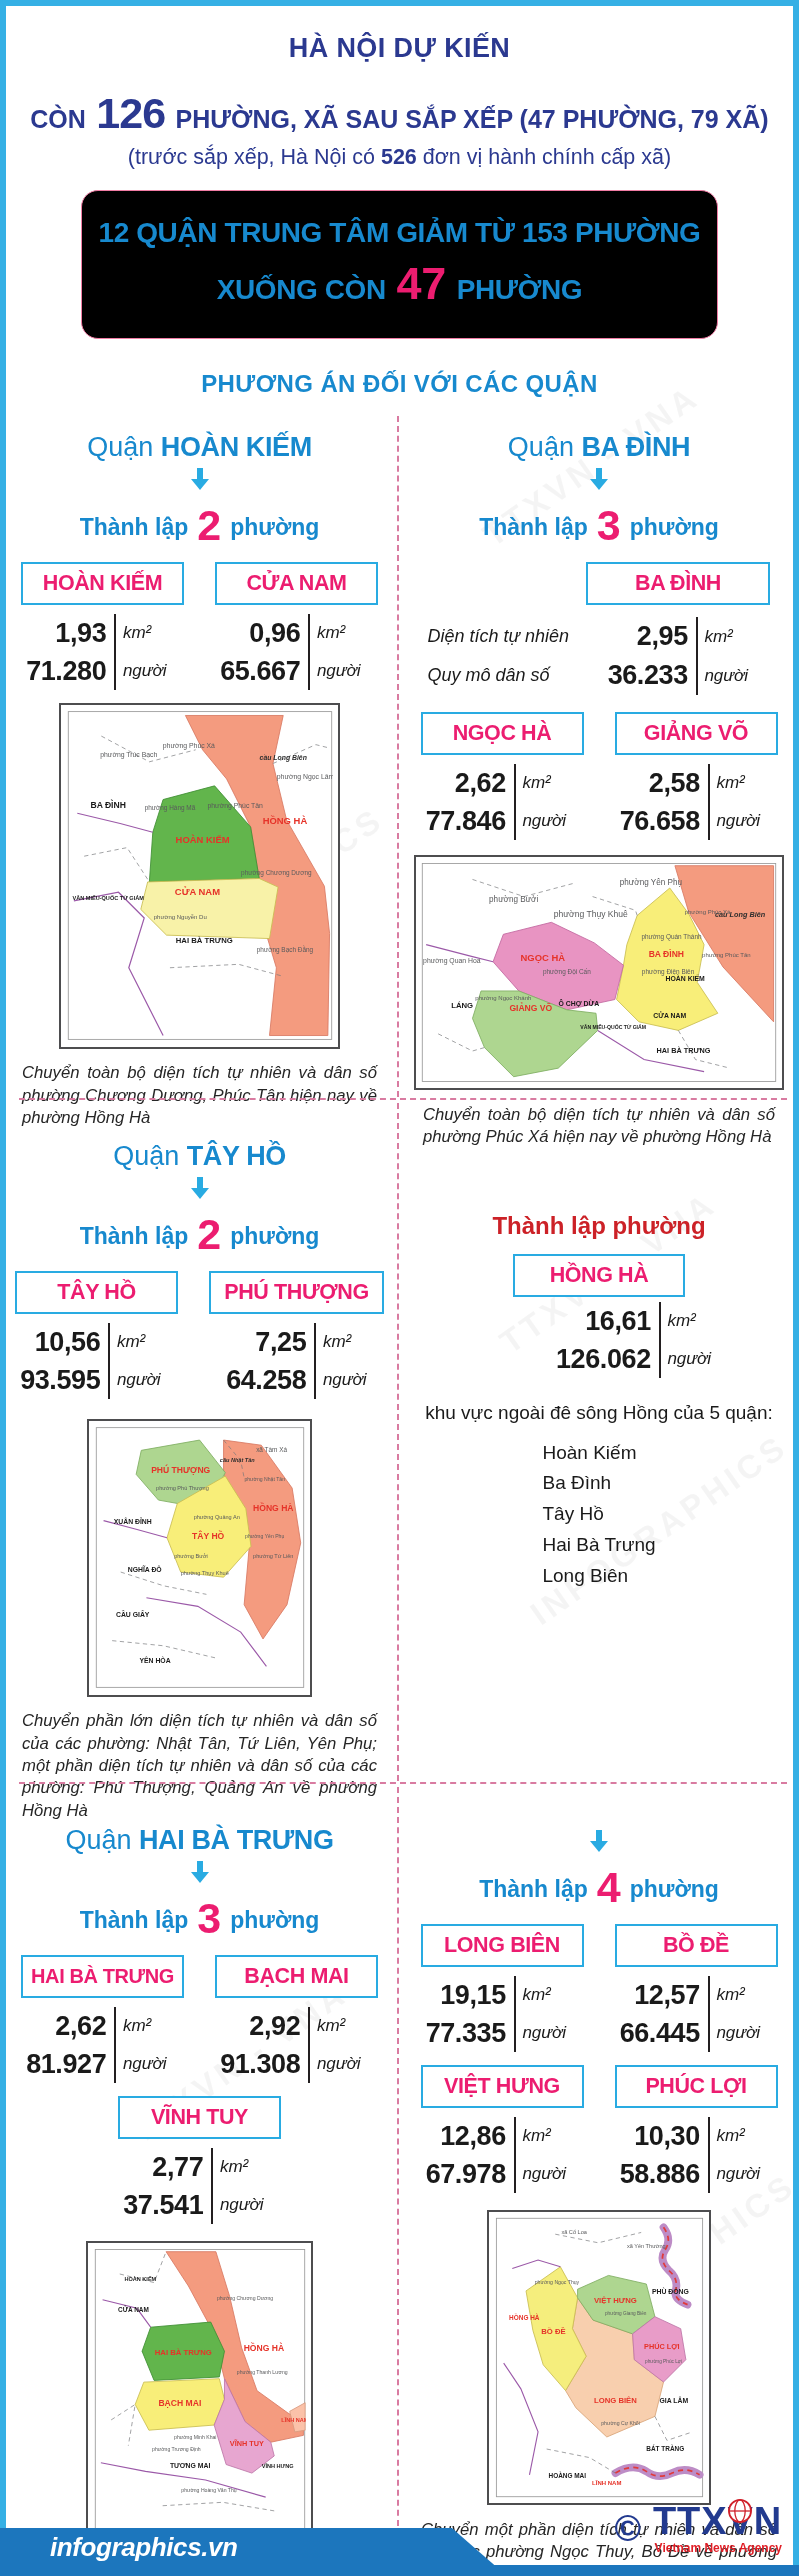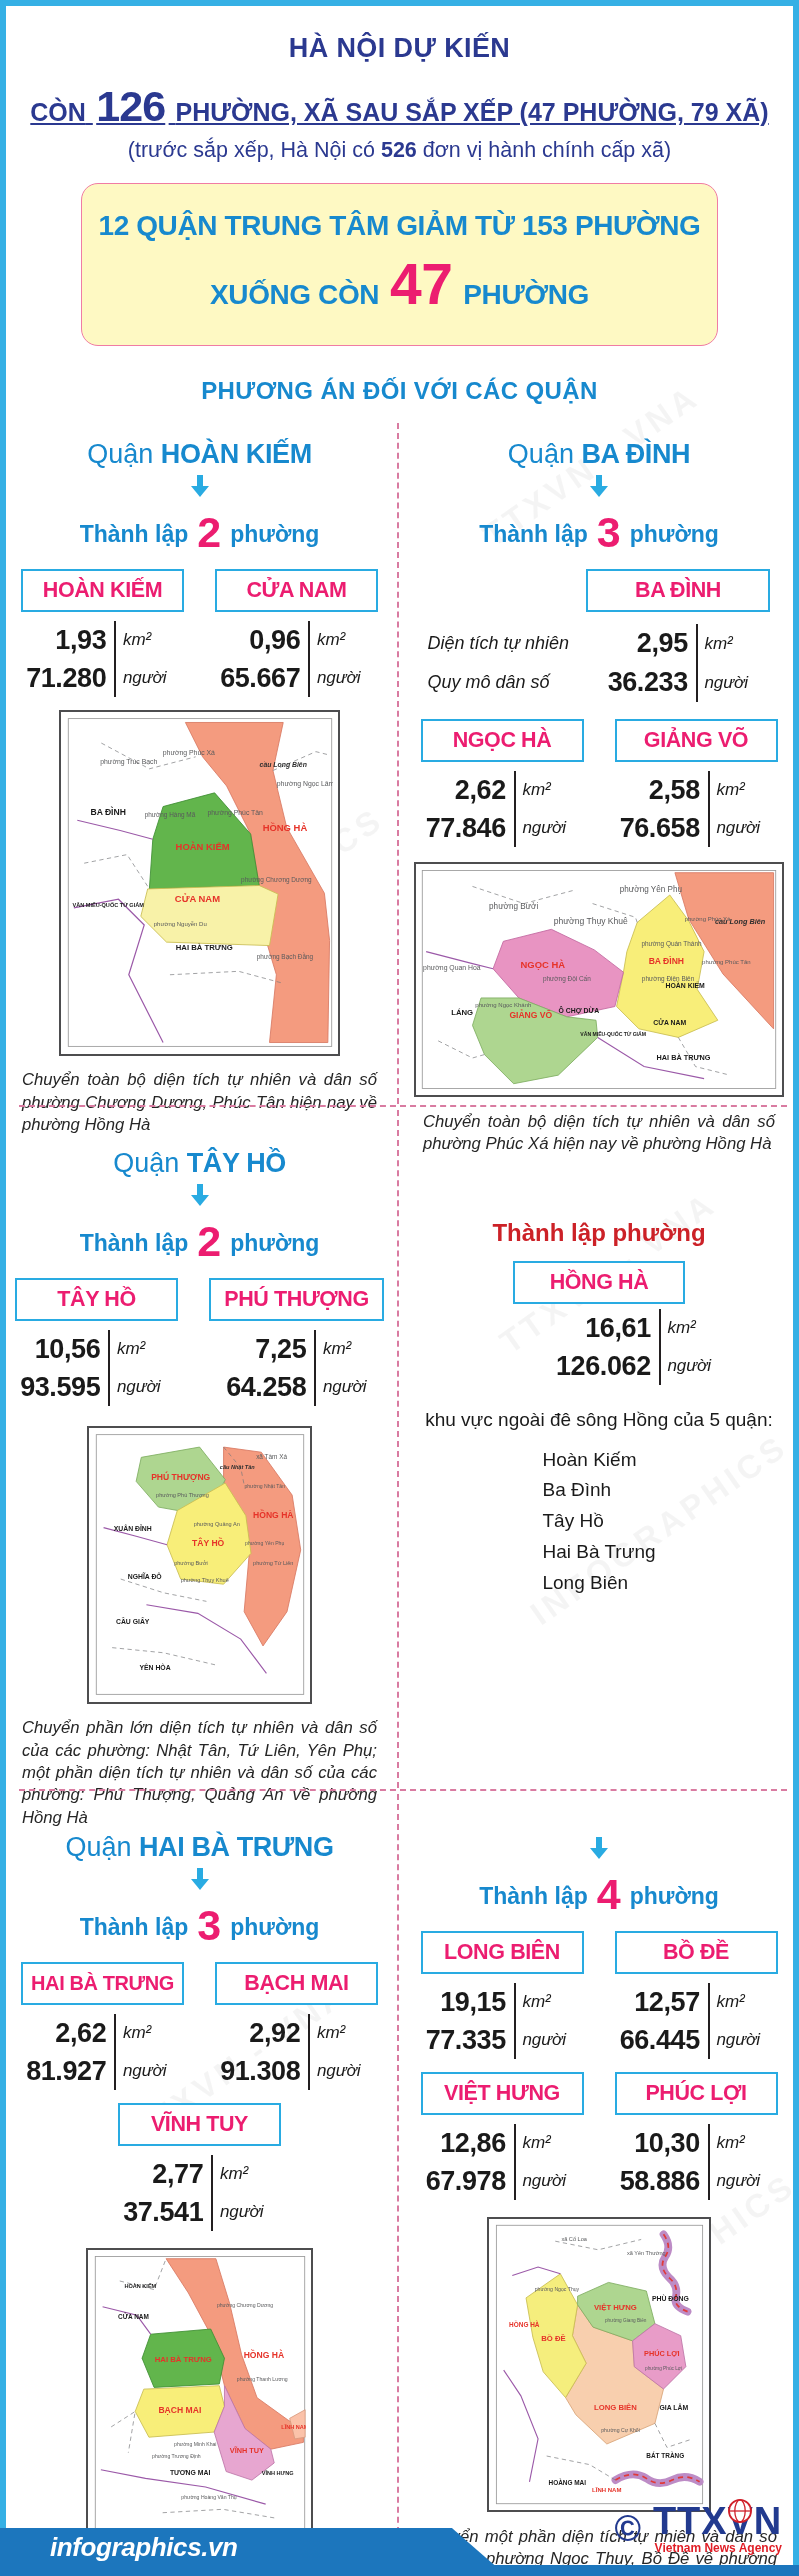--- a/index.html
+++ b/index.html
@@ -7,29 +7,29 @@
           font-family:"Liberation Sans","DejaVu Sans",sans-serif;overflow:hidden;color:#1a1a1a;}
   .frame{position:absolute;inset:0;border:6.9px solid #35b0e5;pointer-events:none;z-index:40;}
 
   
   .wm{position:absolute;z-index:1;opacity:.05;font-weight:bold;font-size:33px;letter-spacing:4.3px;
       color:#444;transform:rotate(-35deg);white-space:nowrap;}
 
   
   .header{position:relative;z-index:2;text-align:center;padding-top:33px;}
   .h-title{color:#2b3990;font-size:27px;font-weight:bold;letter-spacing:0.4px;}
-  .h-line2{margin-top:18px;color:#2b3990;font-weight:bold;font-size:25px;text-decoration:underline;}
+  .h-line2{margin-top:25px;color:#2b3990;font-weight:bold;font-size:25px;}
   .h-line2 .big{font-size:43px;color:#2b3990;letter-spacing:-0.9px;padding:0 3.4px;}
   .h-note{margin-top:6.9px;color:#2b3990;font-size:21.5px;}
   .h-note b{font-weight:bold;}
   .hl-box{width:617px;margin:20.6px auto 0;border:1.7px solid #f07ca4;border-radius:17px;
-          padding:26px 8.6px 27.5px;text-align:center;background:#fef9c3;}
+          padding:26px 8.6px 27.5px;text-align:center;background:#000000;}
   .hl-1{color:#1789ce;font-size:28px;font-weight:bold;letter-spacing:-0.4px;}
   .hl-2{margin-top:8.6px;color:#1789ce;font-size:28px;font-weight:bold;letter-spacing:-0.4px;}
-  .hl-2 .big{font-size:57px;color:#ec1d70;padding:0 3.4px;}
+  .hl-2 .big{font-size:45px;color:#ec1d70;padding:0 3.4px;}
   .section-title{margin-top:31px;text-align:center;color:#1789ce;font-size:24px;font-weight:bold;letter-spacing:0.4px;}
 
   
   .row{position:relative;display:grid;grid-template-columns:399px 400px;z-index:2;}
   .row1{height:687px;margin-top:15.5px;}
   .row2{height:684px;}
   .row3{height:775px;}
   .row .vline{position:absolute;left:397px;top:3.4px;bottom:3.4px;border-left:2.6px dashed #d97ba1;}
   .hsep::after{content:'';position:absolute;left:19px;right:12px;bottom:0;border-top:2.6px dashed #d97ba1;}
   .col{position:relative;padding-top:19px;}

